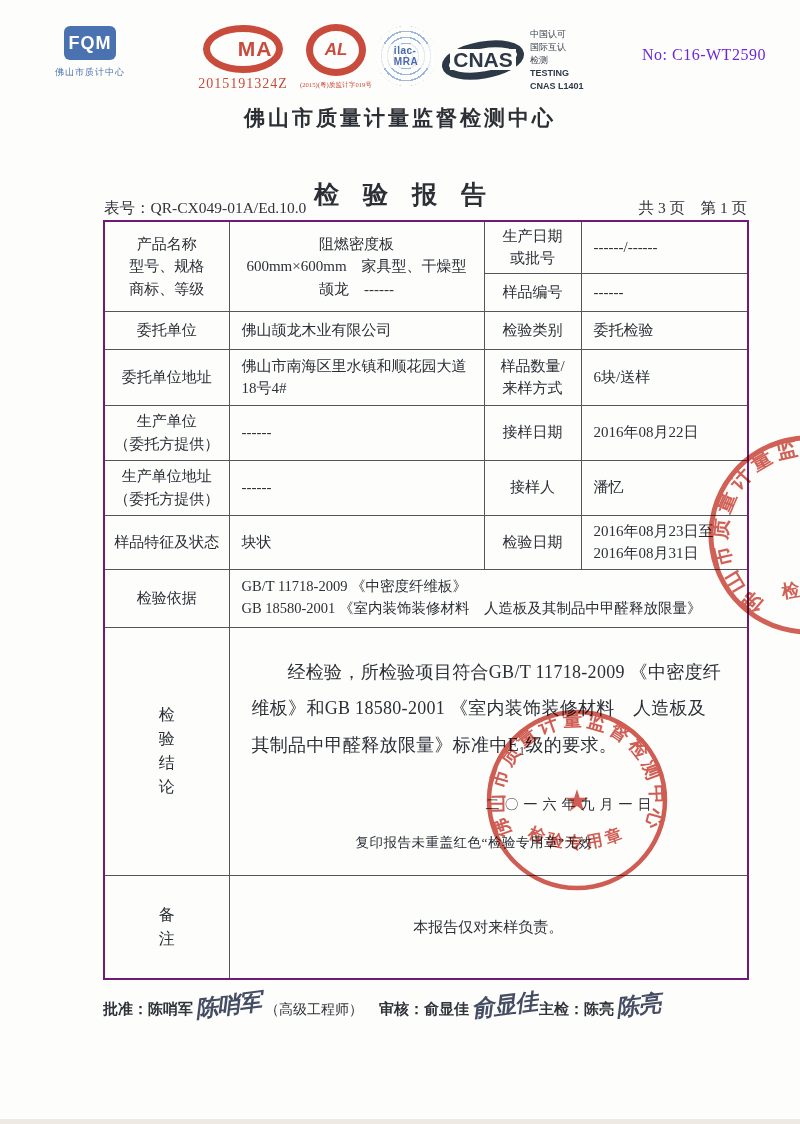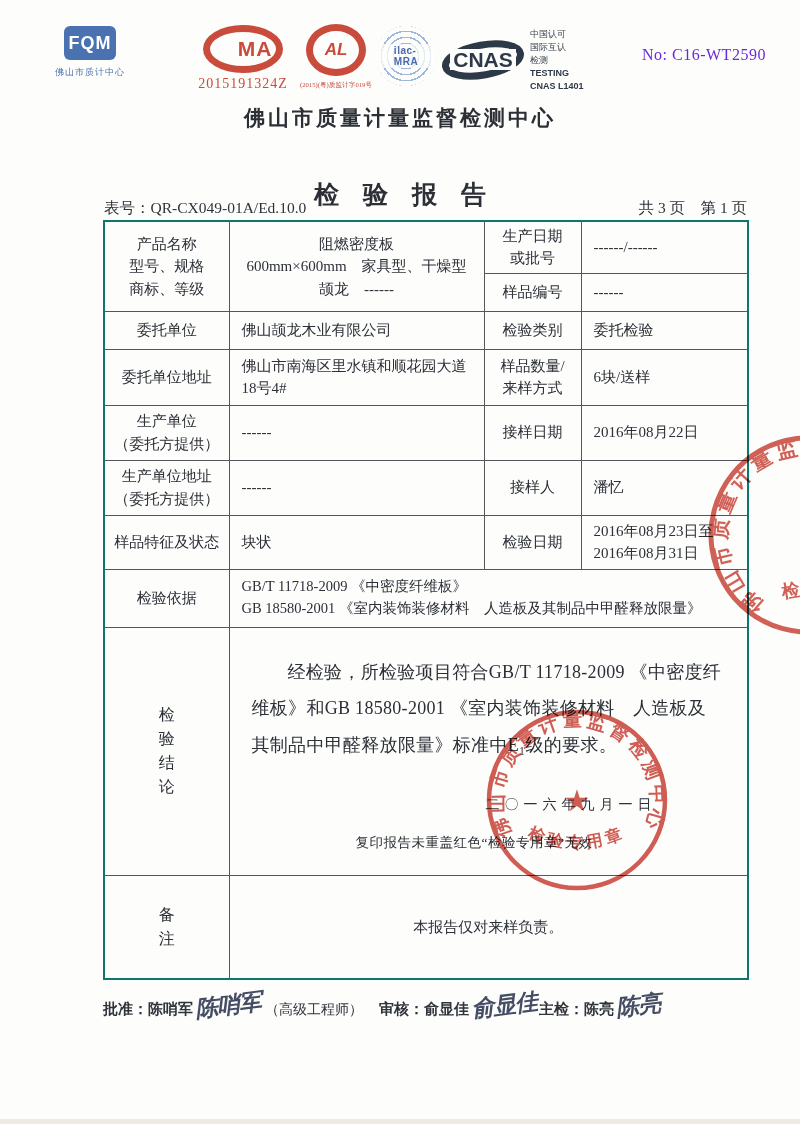--- a/index.html
+++ b/index.html
@@ -59,21 +59,21 @@
     font-size:25px;font-weight:600;letter-spacing:24px;text-indent:24px;color:#2c3036;margin-top:36px;}
 
   
   .meta{position:absolute;left:104px;top:198px;width:643px;display:flex;
     justify-content:space-between;font-size:15.5px;color:#2f333a;}
 
   
   .report-table{position:absolute;left:103px;top:220px;width:644px;
     border-collapse:collapse;table-layout:fixed;font-size:15px;color:#2b2f36;}
   .report-table td{border:1px solid #55555b;vertical-align:middle;padding:2px 6px;line-height:1.5;}
-  .report-table{border:2px solid #0f766e;}
+  .report-table{border:2px solid #701a75;}
   td.lbl{text-align:center;}
   td.val{text-align:left;padding-left:12px;}
   td.vctr{text-align:center;}
   .h52{height:52px}.h38{height:38px}.h56{height:56px}.h55{height:55px}
   .h54{height:54px}.h58{height:58px}.h248{height:248px}.h104{height:104px}
   td.small2{font-size:14.5px;margin-top:34px;}
   .vlabel{display:flex;flex-direction:column;align-items:center;justify-content:space-around;
     height:100%;padding:26px 0;box-sizing:border-box;font-size:16px;}
   td.concl{position:relative;vertical-align:top;}
   .concl-p{margin:0;padding:24px 18px 0 16px;text-indent:2em;line-height:2.05;

